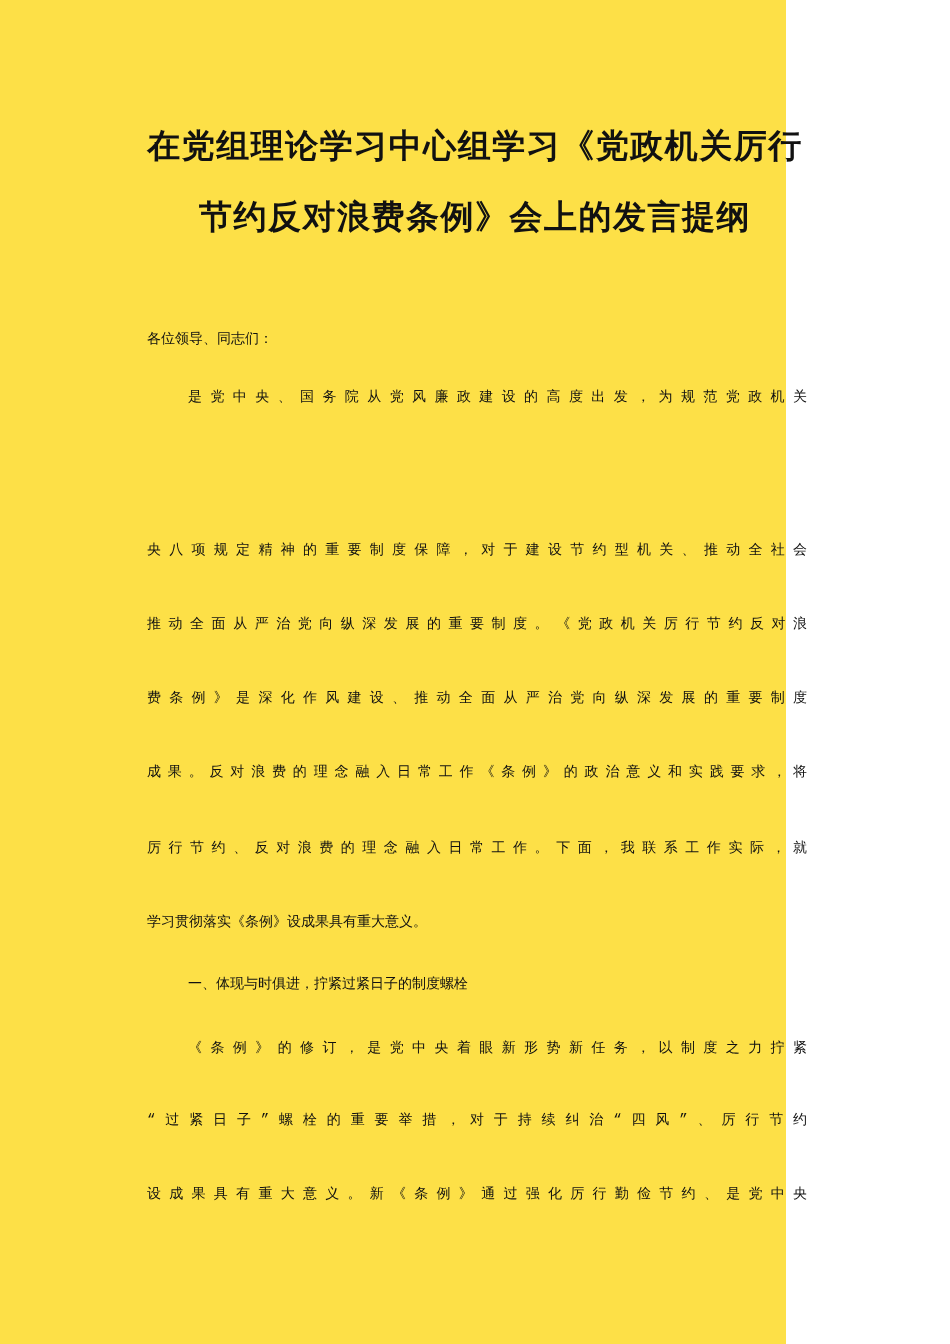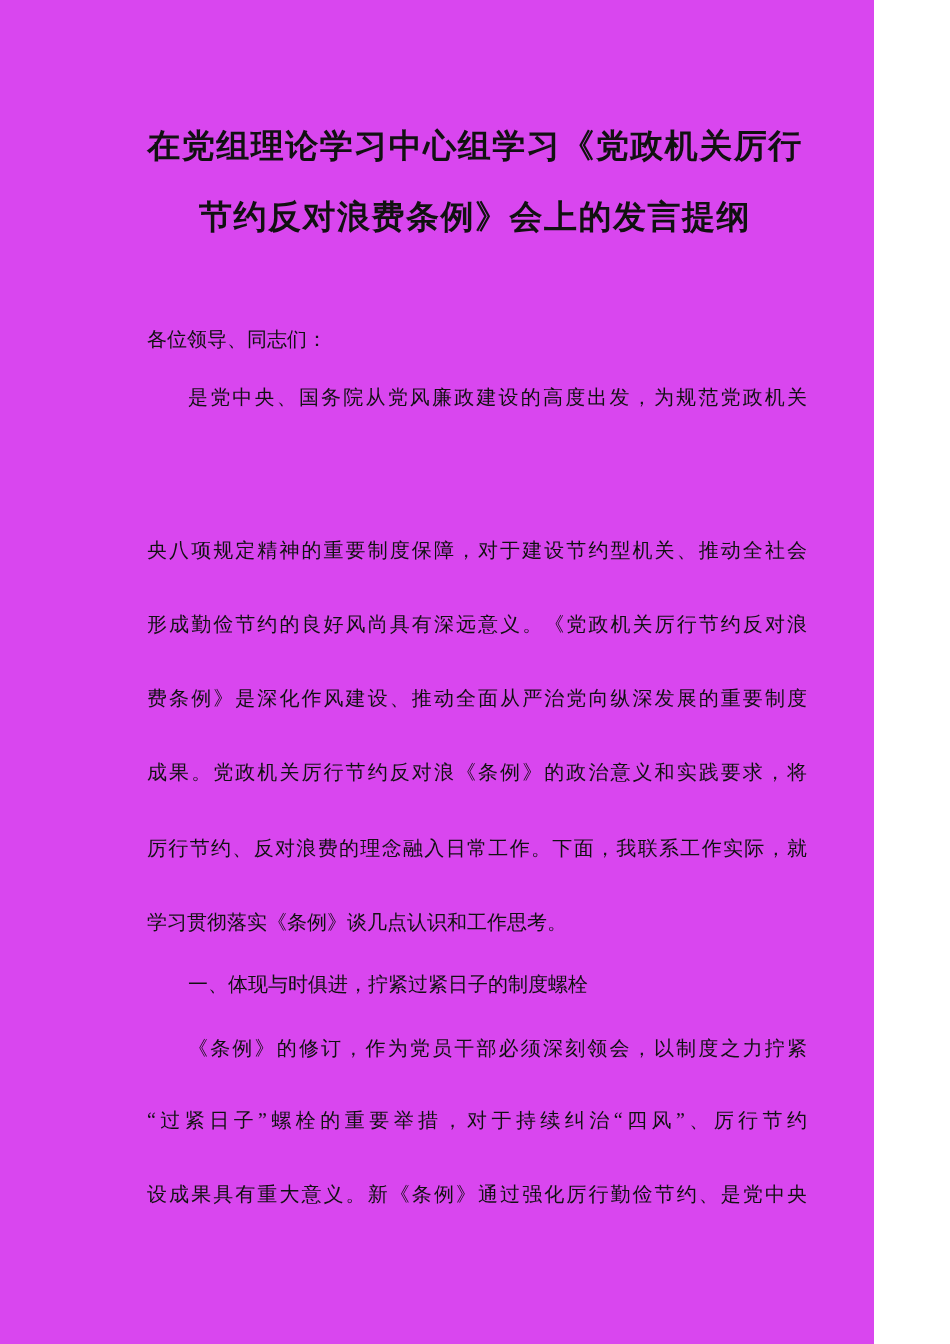--- a/index.html
+++ b/index.html
@@ -1,42 +1,42 @@
 <!DOCTYPE html>
 <html><head>
 <meta charset="utf-8">
 <style>
   html, body { margin: 0; padding: 0; background: #ffffff; }
   body { width: 950px; height: 1344px; position: relative; overflow: hidden;
          font-family: "DejaVu Serif", "Liberation Serif", serif; color: #111; }
-  .page { position: absolute; left: 0; top: 0; width: 874px; height: 1344px; background: #d946ef; }
+  .page { position: absolute; left: 0; top: 0; width: 786px; height: 1344px; background: #fde047; }
   .title { position: absolute; left: 120px; width: 710px; text-align: center;
            font-weight: bold; font-size: 33px; letter-spacing: 1.5px; white-space: nowrap;
            font-family: "DejaVu Sans", "Liberation Sans", sans-serif; line-height: 40px; }
-  .line { position: absolute; left: 147px; width: 660px; font-size: 20px; line-height: 30px;
+  .line { position: absolute; left: 147px; width: 660px; font-size: 14px; line-height: 30px;
           white-space: nowrap; text-align: justify; text-align-last: justify;
-          font-family: Liberation Serif, serif; }
+          font-family: Liberation Mono, monospace; }
   .line.last { text-align-last: left; }
   .line.indent { left: 188px; width: 619px; }
 </style>
 </head>
 <body>
 
 <div class="page">
   <div class="title" style="top:126px;">在党组理论学习中心组学习《党政机关厉行</div>
   <div class="title" style="top:197px;">节约反对浪费条例》会上的发言提纲</div>
 
   <div class="line last" style="top:324px; left:147px;">各位领导、同志们：</div>
 
   <div class="line indent" style="top:382px;">是党中央、国务院从党风廉政建设的高度出发，为规范党政机关</div>
   <div class="line" style="top:535px;">央八项规定精神的重要制度保障，对于建设节约型机关、推动全社会</div>
-  <div class="line" style="top:609px;">形成勤俭节约的良好风尚具有深远意义。《党政机关厉行节约反对浪</div>
+  <div class="line" style="top:609px;">推动全面从严治党向纵深发展的重要制度。《党政机关厉行节约反对浪</div>
   <div class="line" style="top:683px;">费条例》是深化作风建设、推动全面从严治党向纵深发展的重要制度</div>
-  <div class="line" style="top:757px;">成果。党政机关厉行节约反对浪《条例》的政治意义和实践要求，将</div>
+  <div class="line" style="top:757px;">成果。反对浪费的理念融入日常工作《条例》的政治意义和实践要求，将</div>
   <div class="line" style="top:833px;">厉行节约、反对浪费的理念融入日常工作。下面，我联系工作实际，就</div>
-  <div class="line last" style="top:907px;">学习贯彻落实《条例》谈几点认识和工作思考。</div>
+  <div class="line last" style="top:907px;">学习贯彻落实《条例》设成果具有重大意义。</div>
 
   <div class="line indent last" style="top:969px;">一、体现与时俱进，拧紧过紧日子的制度螺栓</div>
 
-  <div class="line indent" style="top:1033px;">《条例》的修订，作为党员干部必须深刻领会，以制度之力拧紧</div>
+  <div class="line indent" style="top:1033px;">《条例》的修订，是党中央着眼新形势新任务，以制度之力拧紧</div>
   <div class="line" style="top:1105px;">“过紧日子”螺栓的重要举措，对于持续纠治“四风”、厉行节约</div>
   <div class="line" style="top:1179px;">设成果具有重大意义。新《条例》通过强化厉行勤俭节约、是党中央</div>
 </div>
 
 </body></html>

